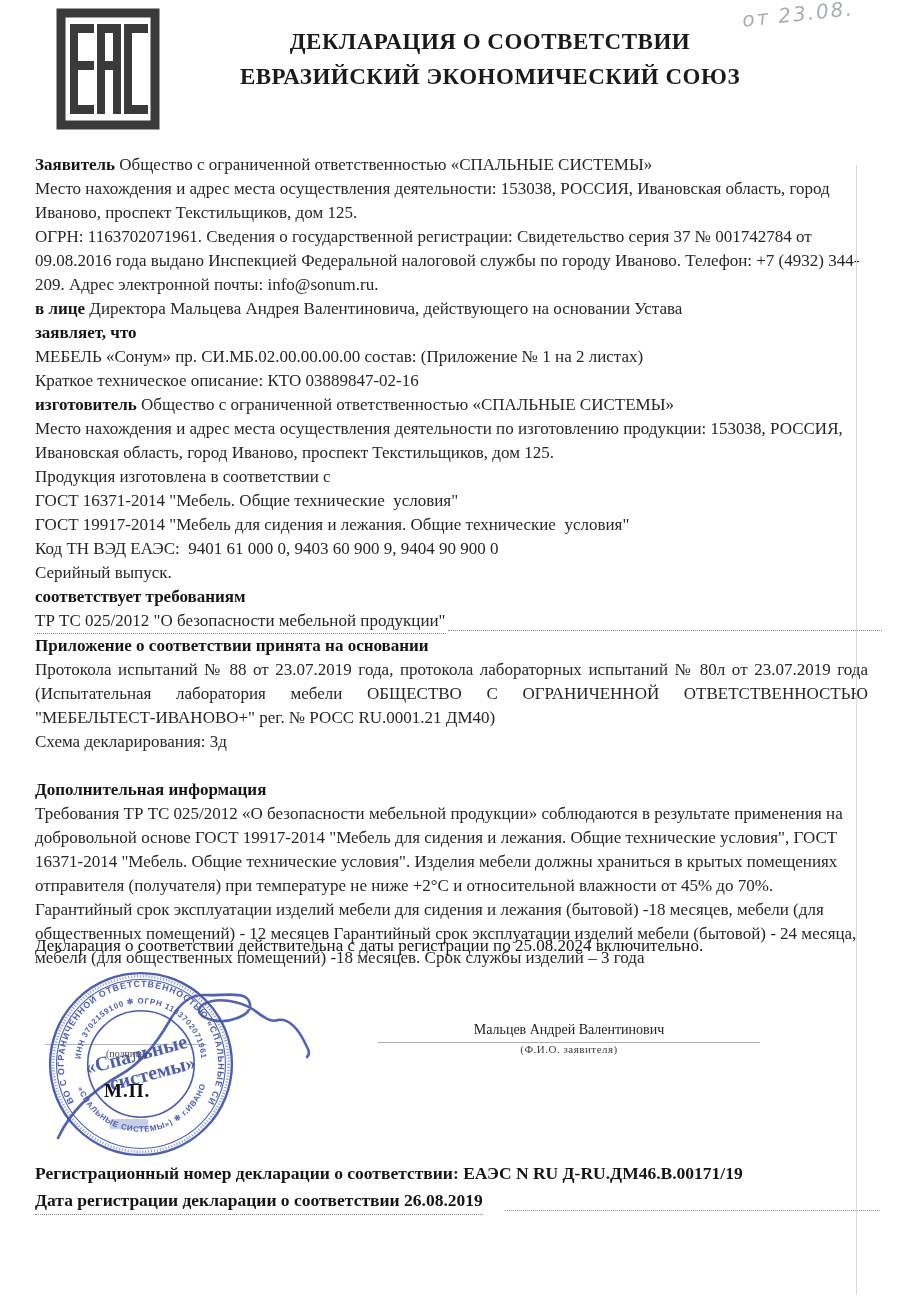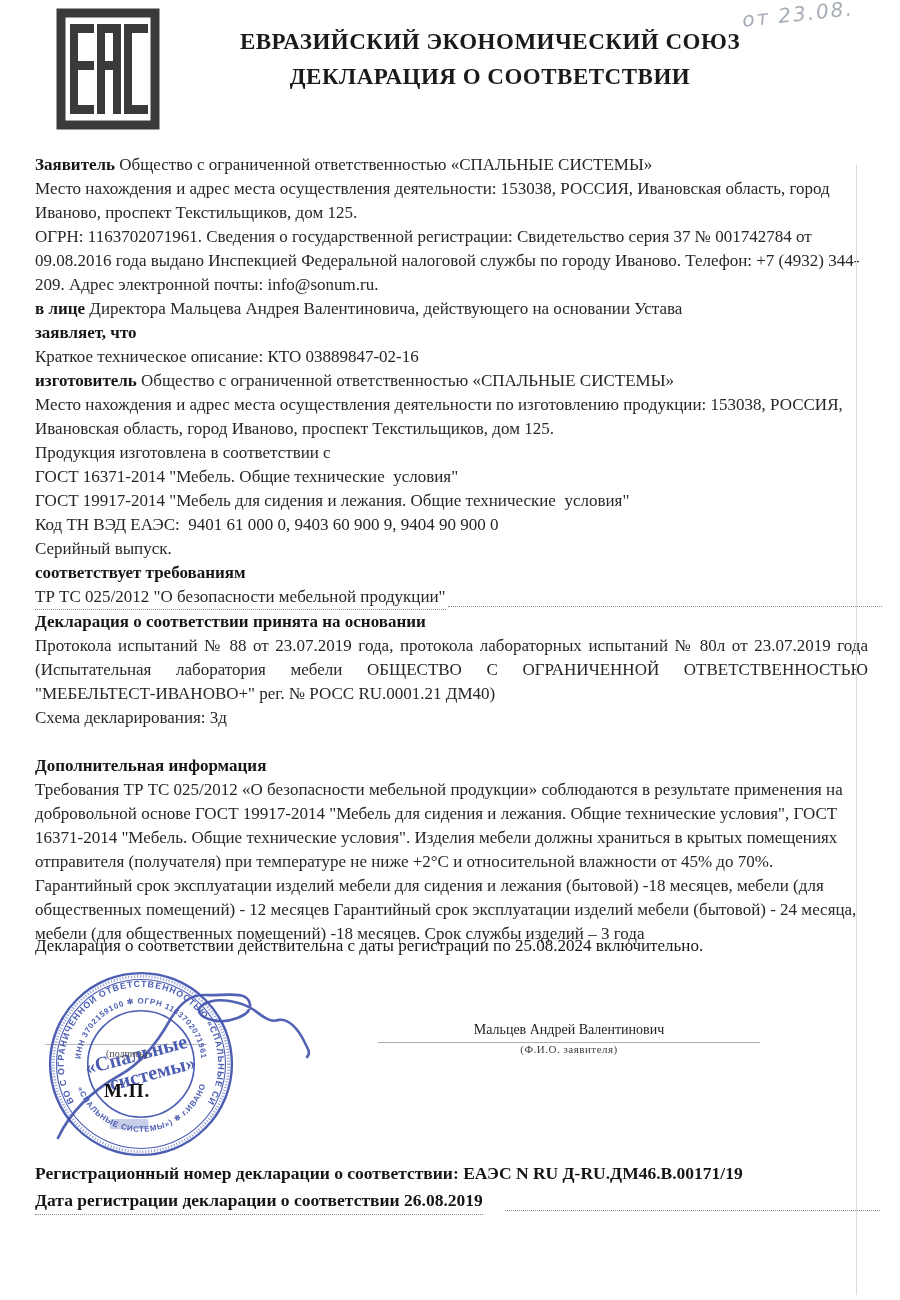--- a/index.html
+++ b/index.html
@@ -81,46 +81,47 @@
     <rect x="57" y="16" width="8" height="90" fill="#3a3a3a"></rect>
     <rect x="41" y="16" width="24" height="9" fill="#3a3a3a"></rect>
     <rect x="41" y="53" width="24" height="9" fill="#3a3a3a"></rect>
 
     <rect x="68" y="16" width="8" height="90" fill="#3a3a3a"></rect>
     <rect x="68" y="16" width="24" height="9" fill="#3a3a3a"></rect>
     <rect x="68" y="97" width="24" height="9" fill="#3a3a3a"></rect>
   </svg>
 
   <div class="title-block">
+    <div>ДЕКЛАРАЦИЯ О СООТВЕТСТВИИ</div>
     <div>ЕВРАЗИЙСКИЙ ЭКОНОМИЧЕСКИЙ СОЮЗ</div>
-    <div>ДЕКЛАРАЦИЯ О СООТВЕТСТВИИ</div>
   </div>
 
   <div class="handwriting">от 23.08.</div>
 
   <div class="body-text">
     <p class="para"><b>Заявитель</b> <span>Общество с ограниченной ответственностью «СПАЛЬНЫЕ СИСТЕМЫ»</span></p>
     <p class="para">Место нахождения и адрес места осуществления деятельности: 153038, РОССИЯ, Ивановская область, город Иваново, проспект Текстильщиков, дом 125.</p>
     <p class="para">ОГРН: 1163702071961. Сведения о государственной регистрации: Свидетельство серия 37 № 001742784 от 09.08.2016 года выдано Инспекцией Федеральной налоговой службы по городу Иваново. Телефон: +7 (4932) 344-209. Адрес электронной почты: info@sonum.ru.</p>
     <p class="para"><b>в лице</b> <span>Директора Мальцева Андрея Валентиновича, действующего на основании Устава</span></p>
     <p class="para"><b>заявляет, что</b></p>
+    <p class="para">МЕБЕЛЬ «Сонум» пр. СИ.МБ.02.00.00.00.00 состав: (Приложение № 1 на 2 листах)</p>
     <p class="para">Краткое техническое описание: КТО 03889847-02-16</p>
     <p class="para"><b>изготовитель</b> <span>Общество с ограниченной ответственностью «СПАЛЬНЫЕ СИСТЕМЫ»</span></p>
     <p class="para">Место нахождения и адрес места осуществления деятельности по изготовлению продукции: 153038, РОССИЯ, Ивановская область, город Иваново, проспект Текстильщиков, дом 125.</p>
     <p class="para">Продукция изготовлена в соответствии с</p>
     <p class="para prewrap">ГОСТ 16371-2014 "Мебель. Общие технические  условия"</p>
     <p class="para prewrap">ГОСТ 19917-2014 "Мебель для сидения и лежания. Общие технические  условия"</p>
     <p class="para prewrap">Код ТН ВЭД ЕАЭС:  9401 61 000 0, 9403 60 900 9, 9404 90 900 0</p>
     <p class="para">Серийный выпуск.</p>
     <p class="para"><b>соответствует требованиям</b></p>
     <div class="para leader-line">
       <span class="txt prewrap">ТР ТС 025/2012 "О безопасности мебельной  продукции"</span>
       <span class="leader-fill"></span>
     </div>
-    <p class="para"><b>Декларация о соответствии принята на основании</b></p>
+    <p class="para"><b>Приложение о соответствии принята на основании</b></p>
     <p class="para justify">Протокола испытаний № 88 от 23.07.2019 года, протокола лабораторных испытаний № 80л от 23.07.2019 года (Испытательная лаборатория мебели ОБЩЕСТВО С ОГРАНИЧЕННОЙ ОТВЕТСТВЕННОСТЬЮ "МЕБЕЛЬТЕСТ-ИВАНОВО+" рег. № РОСС RU.0001.21 ДМ40)</p>
     <p class="para">Схема декларирования: 3д</p>
     <p class="para" style="margin-top:24px;"><b>Дополнительная информация</b></p>
     <p class="para">Требования ТР ТС 025/2012 «О безопасности мебельной продукции» соблюдаются в результате применения на добровольной основе ГОСТ 19917-2014 "Мебель для сидения и лежания. Общие технические условия", ГОСТ 16371-2014 "Мебель. Общие технические условия". Изделия мебели должны храниться в крытых помещениях отправителя (получателя) при температуре не ниже +2°С и относительной влажности от 45% до 70%. Гарантийный срок эксплуатации изделий мебели для сидения и лежания (бытовой) -18 месяцев, мебели (для общественных помещений) - 12 месяцев Гарантийный срок эксплуатации изделий мебели (бытовой) - 24 месяца, мебели (для общественных помещений) -18 месяцев. Срок службы изделий – 3 года</p>
   </div>
 
   <div class="validity">Декларация о соответствии действительна с даты регистрации по 25.08.2024 включительно.</div>
 
   <div class="sig-line"></div>
 

